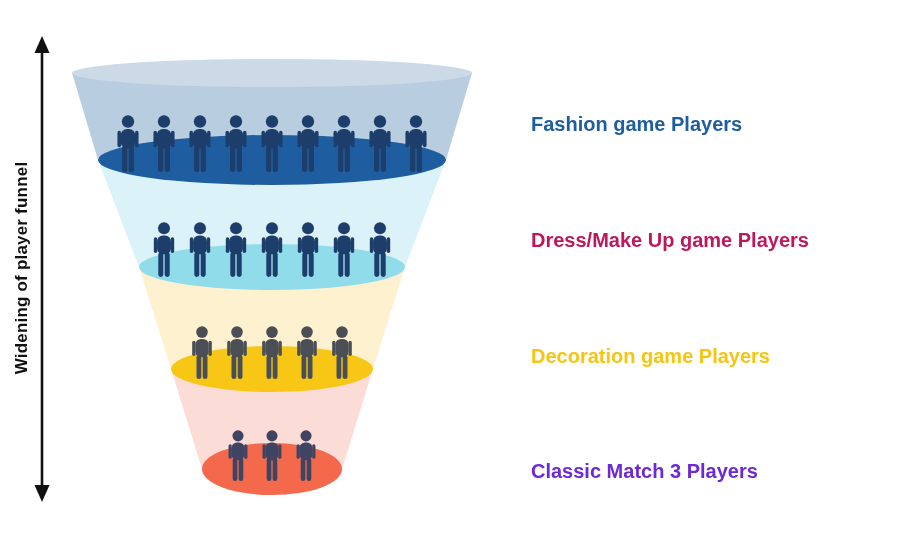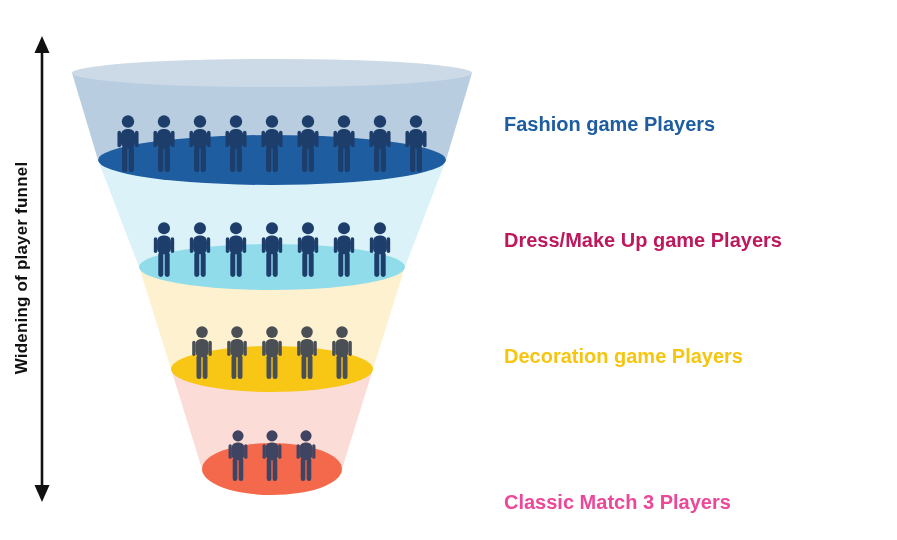--- a/index.html
+++ b/index.html
@@ -19,21 +19,21 @@
     transform:rotate(-90deg);
     font-weight:bold;
     font-size:17px;
     color:#111;
     letter-spacing:0.2px;
     white-space:nowrap;
   }
   .tier-labels{position:absolute;left:0;top:0;width:897px;height:540px;pointer-events:none;}
   .tier-label{
     position:absolute;
-    left:504px;
+    left:531px;
     height:28px;line-height:28px;
     font-weight:bold;
     font-size:20px;
     white-space:nowrap;
   }
 </style>
 </head>
 <body>
 
 <div class="canvas">
@@ -92,16 +92,16 @@
         <use href="#person-shape" x="294.6666666666667" y="430" width="22.666666666666668" height="51" fill="#3e4462"></use>
       </g>
   </svg>
 
   <div class="axis-label">Widening of player funnel</div>
 
   <div class="tier-labels">
     <div class="tier-label" style="top: 110px; color: rgb(30, 93, 160);">Fashion game Players</div>
     <div class="tier-label" style="top: 226px; color: #be185d;">Dress/Make Up game Players</div>
     <div class="tier-label" style="top: 342px; color: rgb(246, 197, 15); text-align: center;">Decoration game Players</div>
-    <div class="tier-label" style="top: 457px; color: #ec4899; margin-top: 31px;">Classic Match 3 Players</div>
+    <div class="tier-label" style="top: 457px; color: #6d28d9;">Classic Match 3 Players</div>
   </div>
 
 </div>
 
 </body></html>

